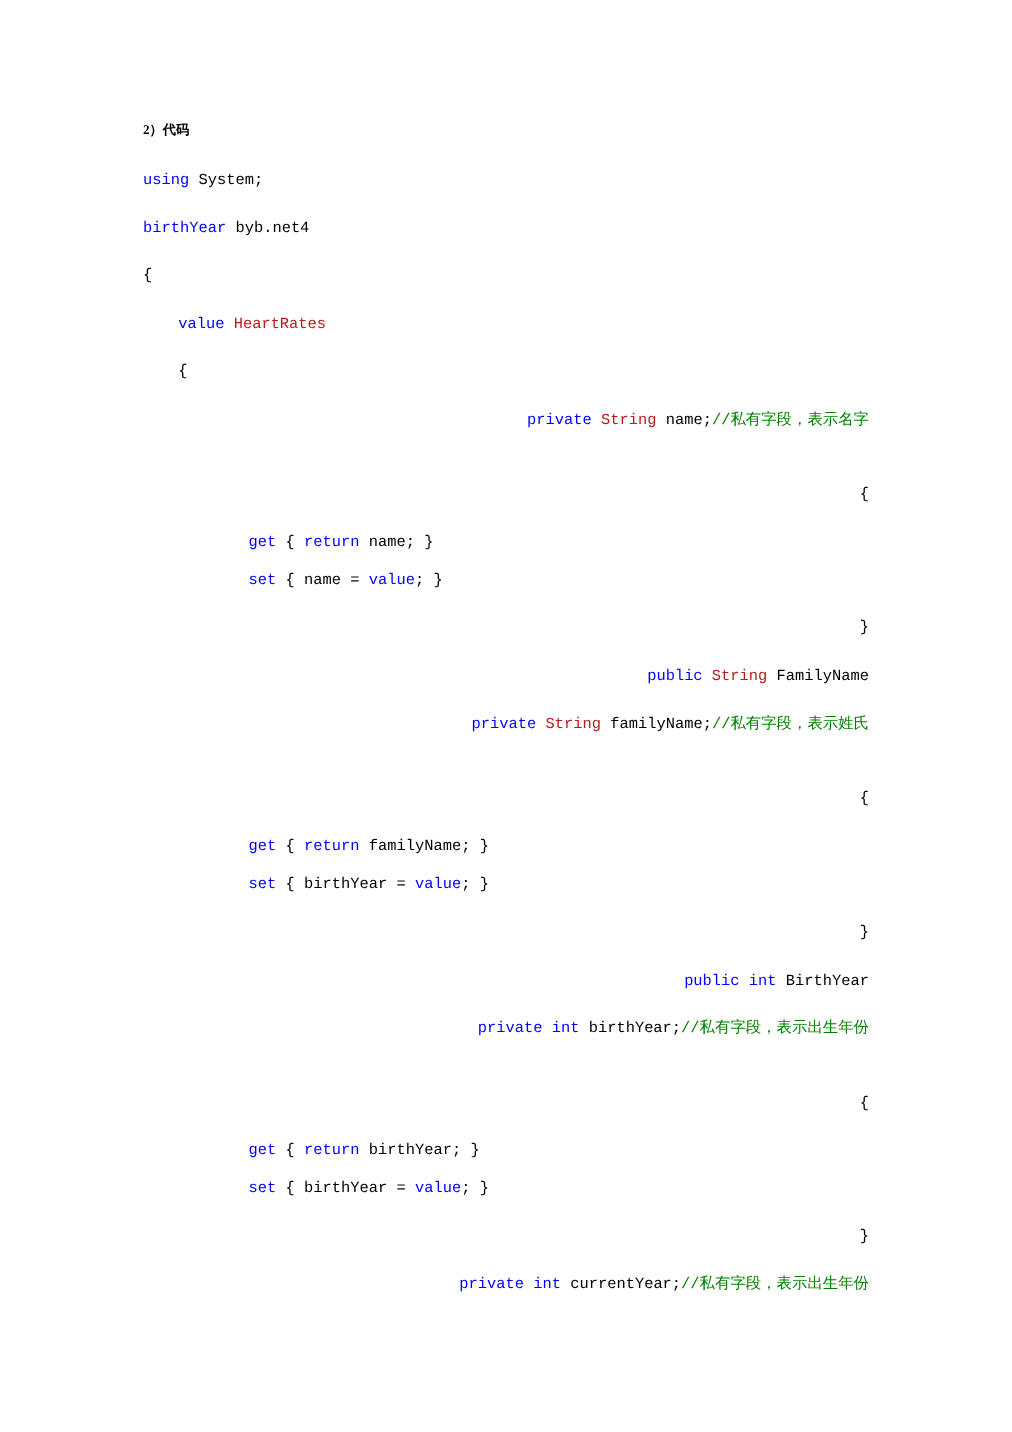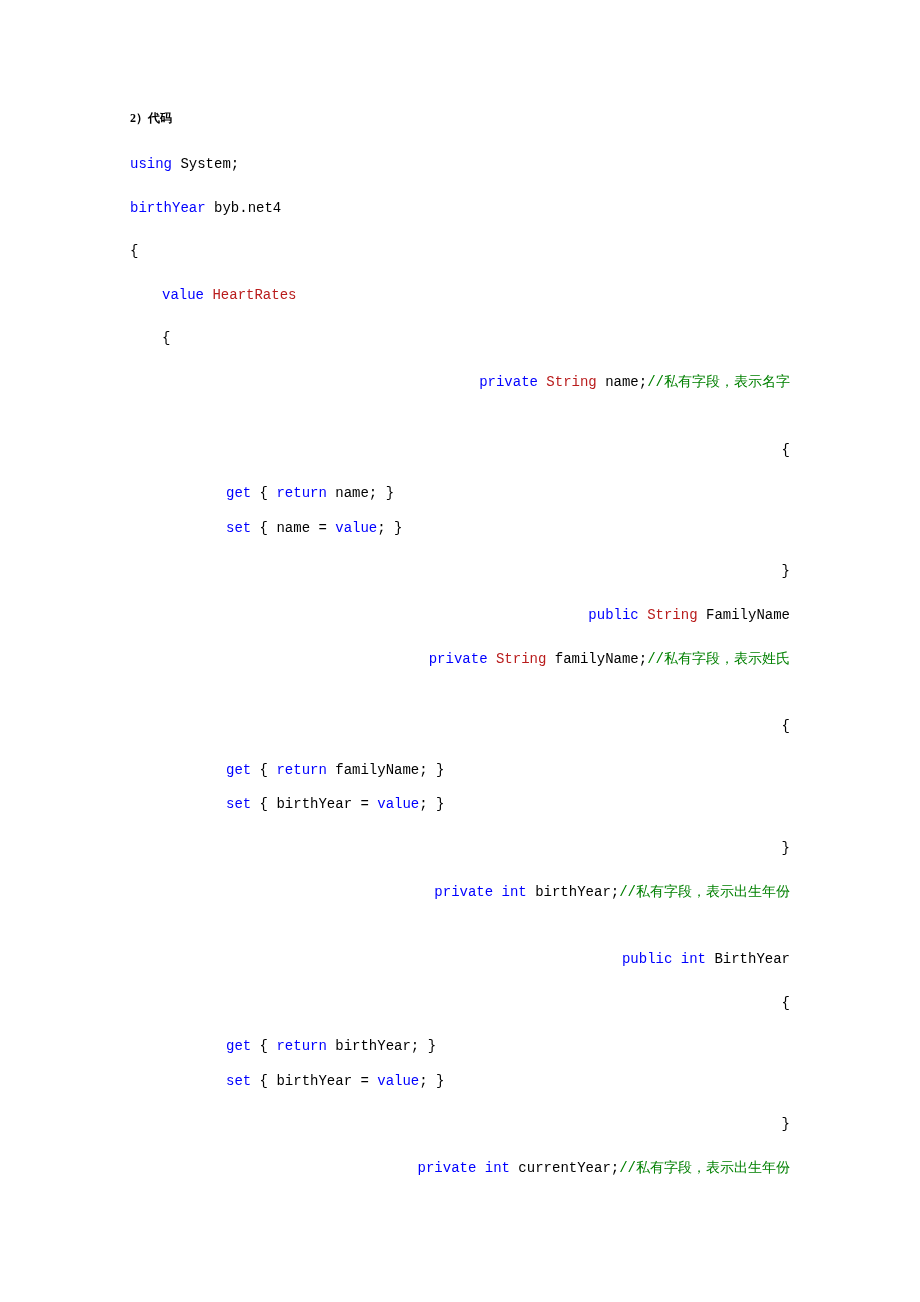--- a/index.html
+++ b/index.html
@@ -55,21 +55,21 @@
       <div class="code-line indent2"><span class="text-black">{</span></div>
       <div class="code-line indent3 tight"><span class="kw-blue">get</span><span class="text-black"> { </span><span class="kw-blue">return</span><span class="text-black"> name; }</span></div>
       <div class="code-line indent3"><span class="kw-blue">set</span><span class="text-black"> { name = </span><span class="kw-blue">value</span><span class="text-black">; }</span></div>
       <div class="code-line indent2"><span class="text-black">}</span></div>
       <div class="code-line indent2"><span class="kw-blue">public</span><span class="text-black"> </span><span class="kw-teal">String</span><span class="text-black"> FamilyName</span></div>
       <div class="code-line indent2 gap-after"><span class="kw-blue">private</span><span class="text-black"> </span><span class="kw-teal">String</span><span class="text-black"> familyName;</span><span class="kw-green">//私有字段，表示姓氏</span></div>
       <div class="code-line indent2"><span class="text-black">{</span></div>
       <div class="code-line indent3 tight"><span class="kw-blue">get</span><span class="text-black"> { </span><span class="kw-blue">return</span><span class="text-black"> familyName; }</span></div>
       <div class="code-line indent3"><span class="kw-blue">set</span><span class="text-black"> { birthYear = </span><span class="kw-blue">value</span><span class="text-black">; }</span></div>
       <div class="code-line indent2"><span class="text-black">}</span></div>
+      <div class="code-line indent2"><span class="kw-blue">public</span><span class="text-black"> </span><span class="kw-blue">int</span><span class="text-black"> BirthYear</span></div>
       <div class="code-line indent2 gap-after"><span class="kw-blue">private</span><span class="text-black"> </span><span class="kw-blue">int</span><span class="text-black"> birthYear;</span><span class="kw-green">//私有字段，表示出生年份</span></div>
-      <div class="code-line indent2"><span class="kw-blue">public</span><span class="text-black"> </span><span class="kw-blue">int</span><span class="text-black"> BirthYear</span></div>
       <div class="code-line indent2"><span class="text-black">{</span></div>
       <div class="code-line indent3 tight"><span class="kw-blue">get</span><span class="text-black"> { </span><span class="kw-blue">return</span><span class="text-black"> birthYear; }</span></div>
       <div class="code-line indent3"><span class="kw-blue">set</span><span class="text-black"> { birthYear = </span><span class="kw-blue">value</span><span class="text-black">; }</span></div>
       <div class="code-line indent2"><span class="text-black">}</span></div>
       <div class="code-line indent2"><span class="kw-blue">private</span><span class="text-black"> </span><span class="kw-blue">int</span><span class="text-black"> currentYear;</span><span class="kw-green">//私有字段，表示出生年份</span></div>
     </div>
 </div>
 
 </body></html>

